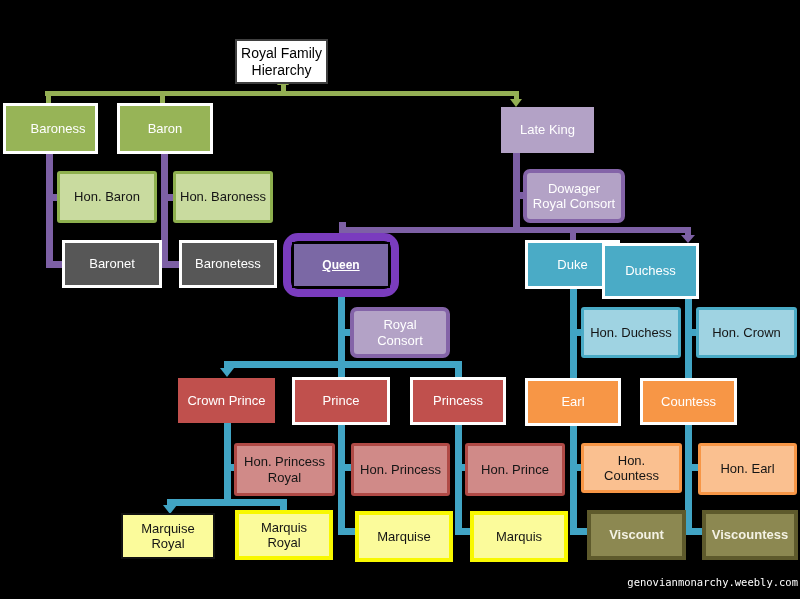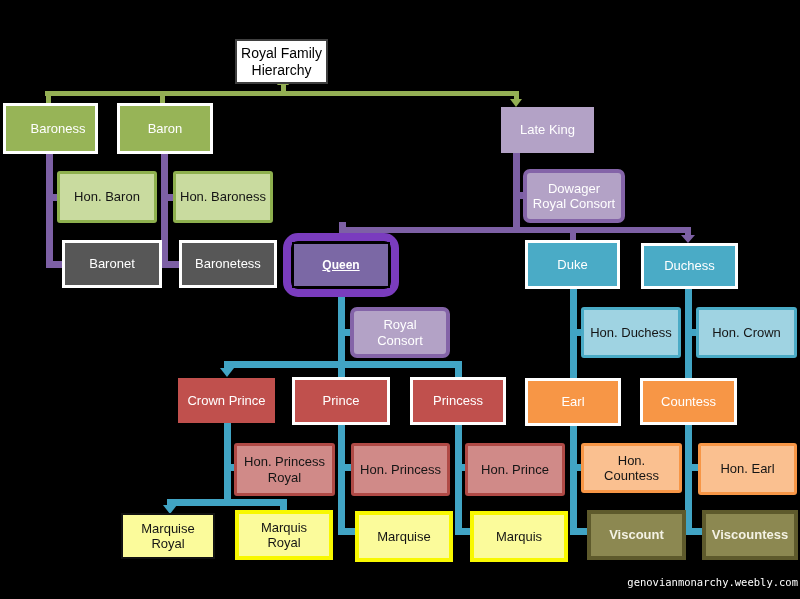--- a/index.html
+++ b/index.html
@@ -41,21 +41,21 @@
   #n-baroness{left:3px;top:103px;width:95px;height:51px;padding-left:15px;}
   #n-baron{left:117px;top:103px;width:96px;height:51px;}
   #n-hon-baron{left:57px;top:171px;width:100px;height:52px;}
   #n-hon-baroness{left:173px;top:171px;width:100px;height:52px;}
   #n-baronet{left:62px;top:240px;width:100px;height:48px;}
   #n-baronetess{left:179px;top:240px;width:98px;height:48px;}
   #n-late-king{left:470px;top:107px;width:93px;height:46px;}
   #n-dowager{left:523px;top:169px;width:102px;height:54px;}
   #n-queen{left:283px;top:233px;width:116px;height:64px;}
   #n-duke{left:525px;top:240px;width:95px;height:49px;}
-  #n-duchess{left:641px;top:243px;width:97px;height:46px;}
+  #n-duchess{left:602px;top:243px;width:97px;height:56px;}
   #n-royal-consort{left:350px;top:307px;width:100px;height:51px;}
   #n-hon-duchess{left:581px;top:307px;width:100px;height:51px;}
   #n-hon-duke{left:696px;top:307px;width:101px;height:51px;}
   #n-crown-prince{left:178px;top:378px;width:97px;height:45px;}
   #n-prince{left:292px;top:377px;width:98px;height:48px;}
   #n-princess{left:410px;top:377px;width:96px;height:48px;}
   #n-earl{left:525px;top:378px;width:96px;height:48px;}
   #n-countess{left:640px;top:378px;width:97px;height:47px;}
   #n-hon-princess-royal{left:234px;top:443px;width:101px;height:53px;}
   #n-hon-princess{left:351px;top:443px;width:99px;height:53px;}

